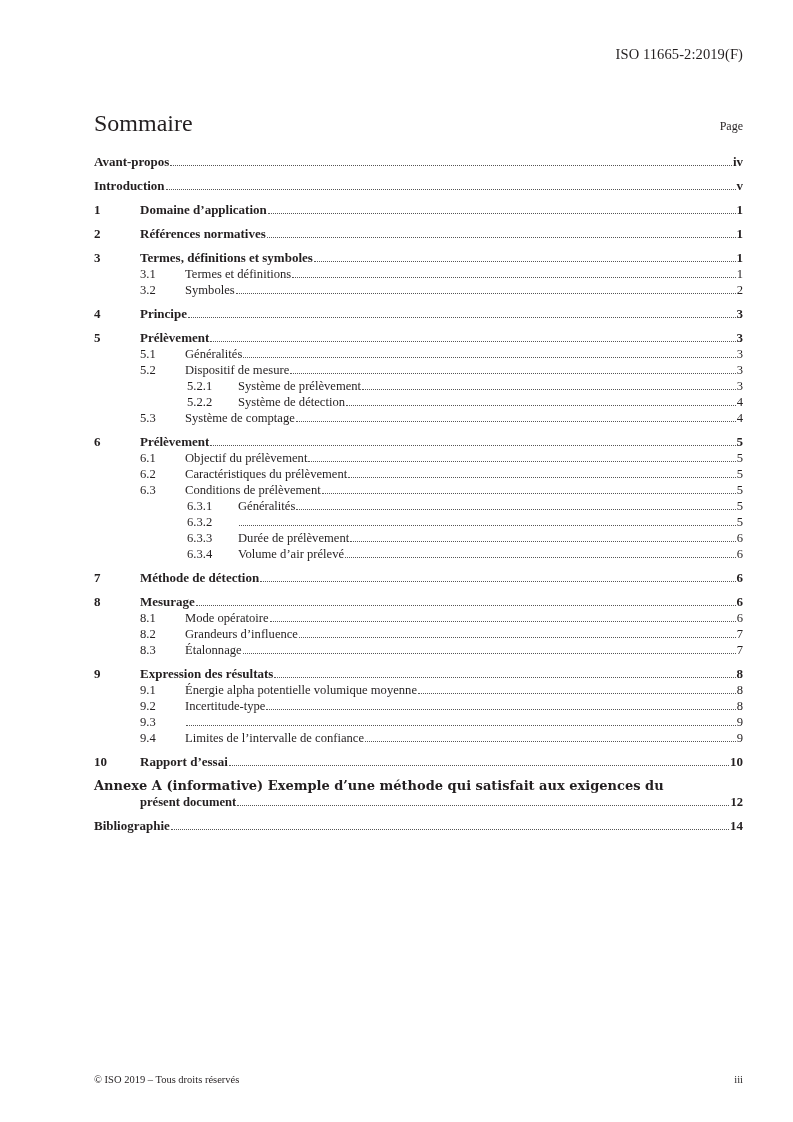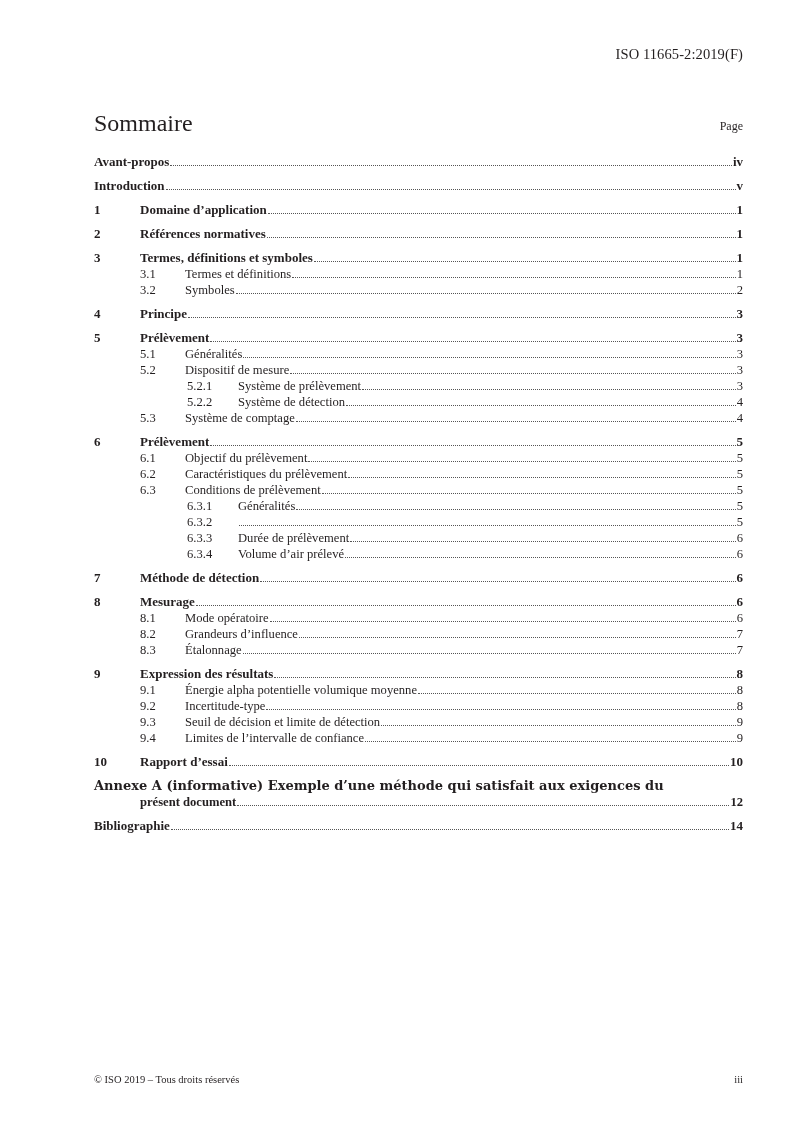--- a/index.html
+++ b/index.html
@@ -215,21 +215,20 @@
         <span class="pg">8</span>
       </div>
       <div class="row lvl1">
         <span class="num">9.2</span>
         <span class="ttl">Incertitude-type</span>
         <span class="dots"></span>
         <span class="pg">8</span>
       </div>
       <div class="row lvl1">
         <span class="num">9.3</span>
-        <span class="ttl">Seuil de décision et limite de détection</span>
         <span class="dots"></span>
         <span class="pg">9</span>
       </div>
       <div class="row lvl1">
         <span class="num">9.4</span>
         <span class="ttl">Limites de l’intervalle de confiance</span>
         <span class="dots"></span>
         <span class="pg">9</span>
       </div>
       <div class="row lvl0">

